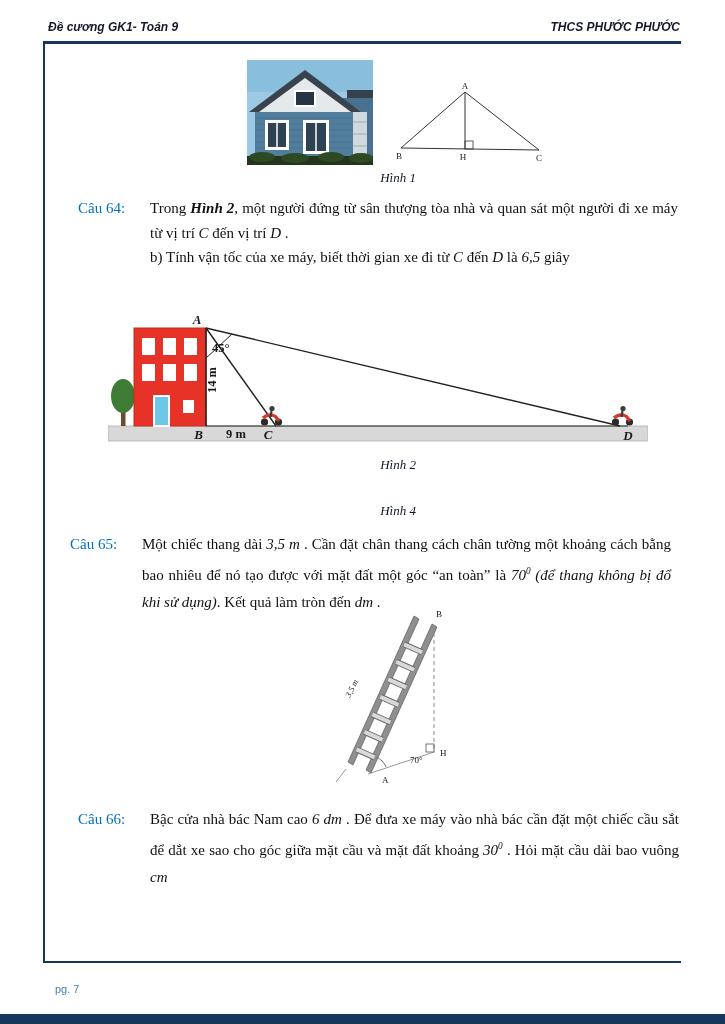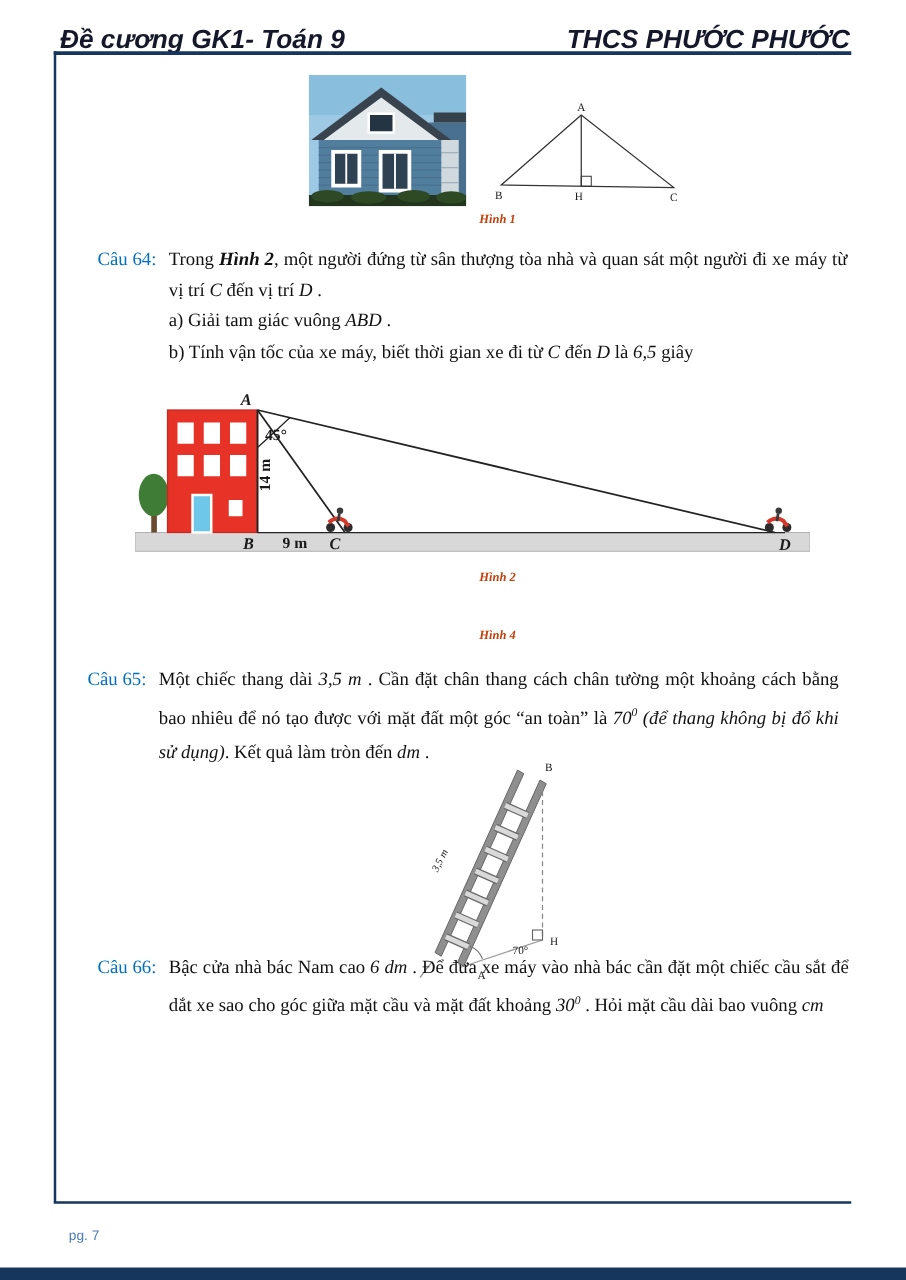--- a/index.html
+++ b/index.html
@@ -2,31 +2,31 @@
 <html><head>
 <meta charset="utf-8">
 <style>
   *{margin:0;padding:0;box-sizing:border-box}
   html,body{background:#fff}
   body{width:725px;height:1024px;position:relative;overflow:hidden;
        font-family:"Liberation Serif","DejaVu Serif",serif;color:#111}
   .abs{position:absolute}
   .hdr{left:48px;top:20px;width:632px;display:flex;justify-content:space-between;
        font-family:"Liberation Sans","DejaVu Sans",sans-serif;
-       font-weight:bold;font-style:italic;font-size:21px;color:#15182b}
+       font-weight:bold;font-style:italic;font-size:12px;color:#15182b}
   .rule-top{left:43px;top:41px;width:638px;height:3px;background:#17365D}
   .rule-left{left:43px;top:41px;width:2px;height:921px;background:#17365D}
   .rule-bottom{left:43px;top:961px;width:638px;height:2px;background:#17365D}
   .bottom-bar{left:0;top:1014px;width:725px;height:10px;background:#17365D}
   .footer-text{left:55px;top:983px;font-family:"Liberation Sans","DejaVu Sans",sans-serif;
        font-size:11px;color:#4a7ebb}
-  .caption{left:78px;width:640px;text-align:center;font-weight:bold;font-style:italic;font-size:10px;color:#c2410c}
+  .caption{left:78px;width:640px;text-align:center;font-weight:normal;font-style:italic;font-size:13px;color:#0f172a}
   .question{font-size:15px}
   .q-label{position:absolute;left:0;top:0;color:#0070C0;font-weight:normal}
-  .q-body{margin-left:57px}
+  .q-body{margin-left:72px}
   .q-body p{margin:0}
   .lh24{line-height:24.5px}
   .lh27{line-height:27px}
   .j{text-align:justify}
   .sub{margin-left:-22px;text-align:left}.i{font-style:italic}.bi{font-weight:bold;font-style:italic}
   .m{font-style:italic}
   .sup{vertical-align:super;font-size:0.62em;font-style:italic}
   svg{display:block}
   svg text{font-family:"Liberation Serif","DejaVu Serif",serif;fill:#1a1a1a}
   .fig-label{font-size:9px}
@@ -91,21 +91,20 @@
     <text class="fig-label" x="146" y="81" text-anchor="middle">C</text>
   </svg>
 </div>
 
 <div class="abs caption" style="top:170px">Hình 1</div>
 
 <div class="abs question lh24" style="left:78px;top:196px;width:600px">
   <div class="q-label">Câu 64:</div>
   <div class="q-body">
     <p class="j"><span>Trong </span><span class="bi">Hình 2</span><span>, một người đứng từ sân thượng tòa nhà và quan sát một người đi xe máy từ vị trí </span><span class="m">C</span><span> đến vị trí </span><span class="m">D</span><span> .</span></p>
-    <p class="sub"><span>a) Giải tam giác vuông </span><span class="m">ABD</span><span> .</span></p>
     <p class="sub"><span>b) Tính vận tốc của xe máy, biết thời gian xe đi từ </span><span class="m">C</span><span> đến </span><span class="m">D</span><span> là </span><span class="m">6,5</span><span> giây</span></p>
   </div>
 </div>
 
 <div class="abs" style="left:108px;top:312px">
   <svg width="540" height="142" viewBox="0 0 540 142">
     <defs>
       <g id="bike">
         <circle cx="3.5" cy="17" r="3.6" fill="#2b2b2b"></circle>
         <circle cx="17.5" cy="17" r="3.6" fill="#2b2b2b"></circle>
@@ -193,18 +192,18 @@
     <path d="M46,151 A18 18 0 0 1 56,161" fill="none" stroke="#777" stroke-width="1"></path>
 
     <text class="fig-label" x="106" y="11">B</text>
     <text x="20" y="92" font-size="8.5" font-style="italic" fill="#555" transform="rotate(-63 20 92)">3,5 m</text>
     <text class="fig-label" x="110" y="150">H</text>
     <text x="80" y="157" font-size="9" fill="#333">70°</text>
     <text class="fig-label" x="52" y="177">A</text>
   </svg>
 </div>
 
-<div class="abs question lh27" style="left:78px;top:761px;width:601px">
+<div class="abs question lh27" style="left:78px;top:806px;width:601px">
   <div class="q-label">Câu 66:</div>
   <div class="q-body">
     <p class="j"><span>Bậc cửa nhà bác Nam cao </span><span class="m">6 dm</span><span> . Để đưa xe máy vào nhà bác cần đặt một chiếc cầu sắt để dắt xe sao cho góc giữa mặt cầu và mặt đất khoảng </span><span class="m">30</span><span class="sup">0</span><span> . Hỏi mặt cầu dài bao vuông </span><span class="m">cm</span></p>
   </div>
 </div>
 
 </body></html>

